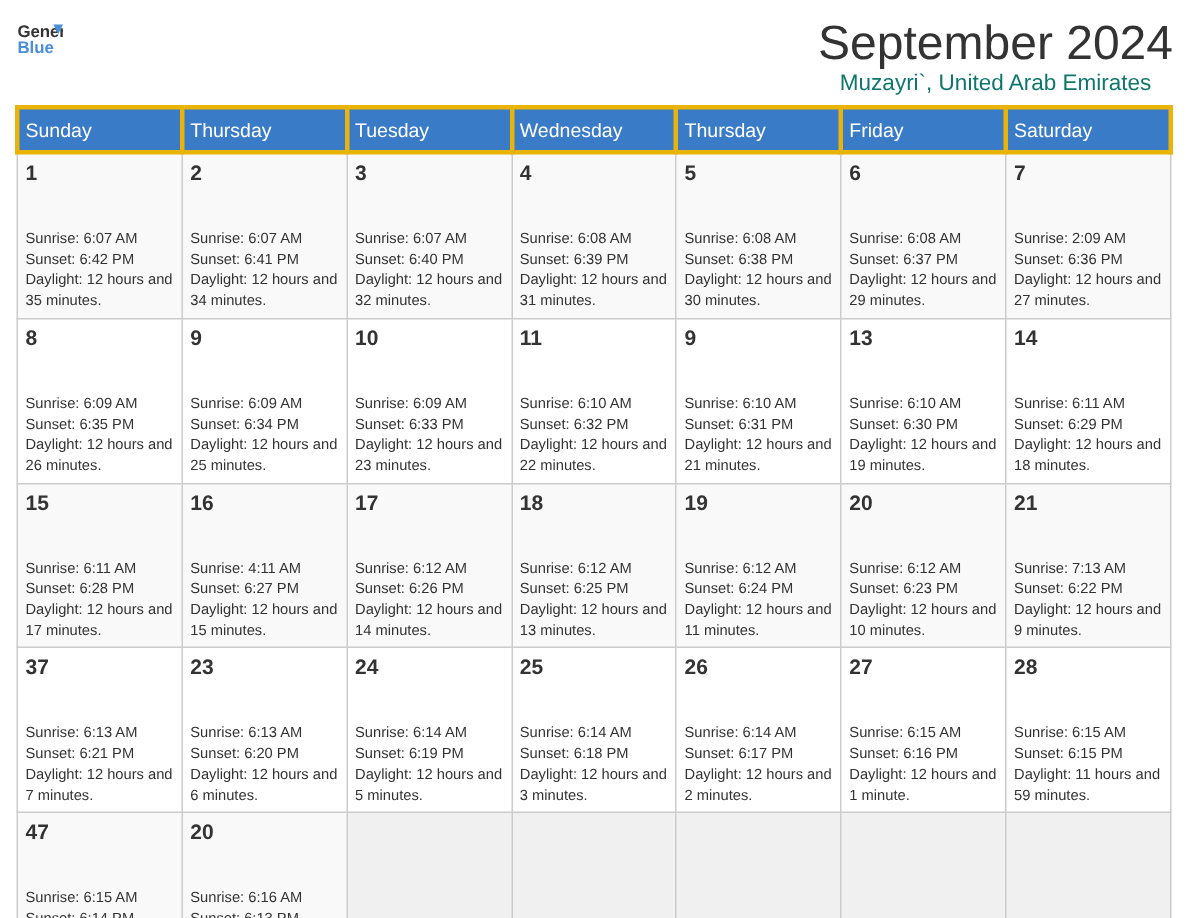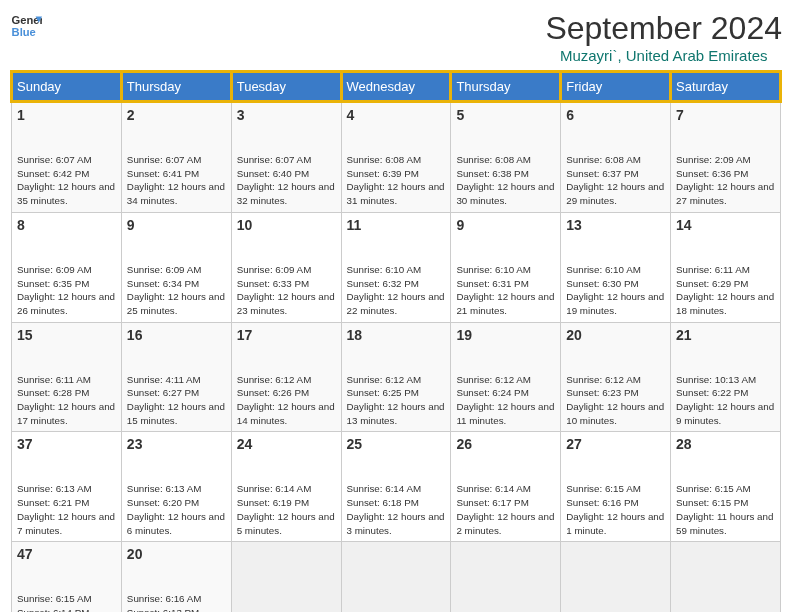--- a/index.html
+++ b/index.html
@@ -249,21 +249,21 @@
         </td>
         <td>
           <span class="day-num">20</span>
           <div class="day-info">Sunrise: 6:12 AM
 Sunset: 6:23 PM
 Daylight: 12 hours
 and 10 minutes.</div>
         </td>
         <td>
           <span class="day-num">21</span>
-          <div class="day-info">Sunrise: 10:13 AM
+          <div class="day-info">Sunrise: 7:13 AM
 Sunset: 6:22 PM
 Daylight: 12 hours
 and 9 minutes.</div>
         </td>
       </tr>
       <tr>
         <td>
           <span class="day-num">37</span>
           <div class="day-info">Sunrise: 6:13 AM
 Sunset: 6:21 PM

